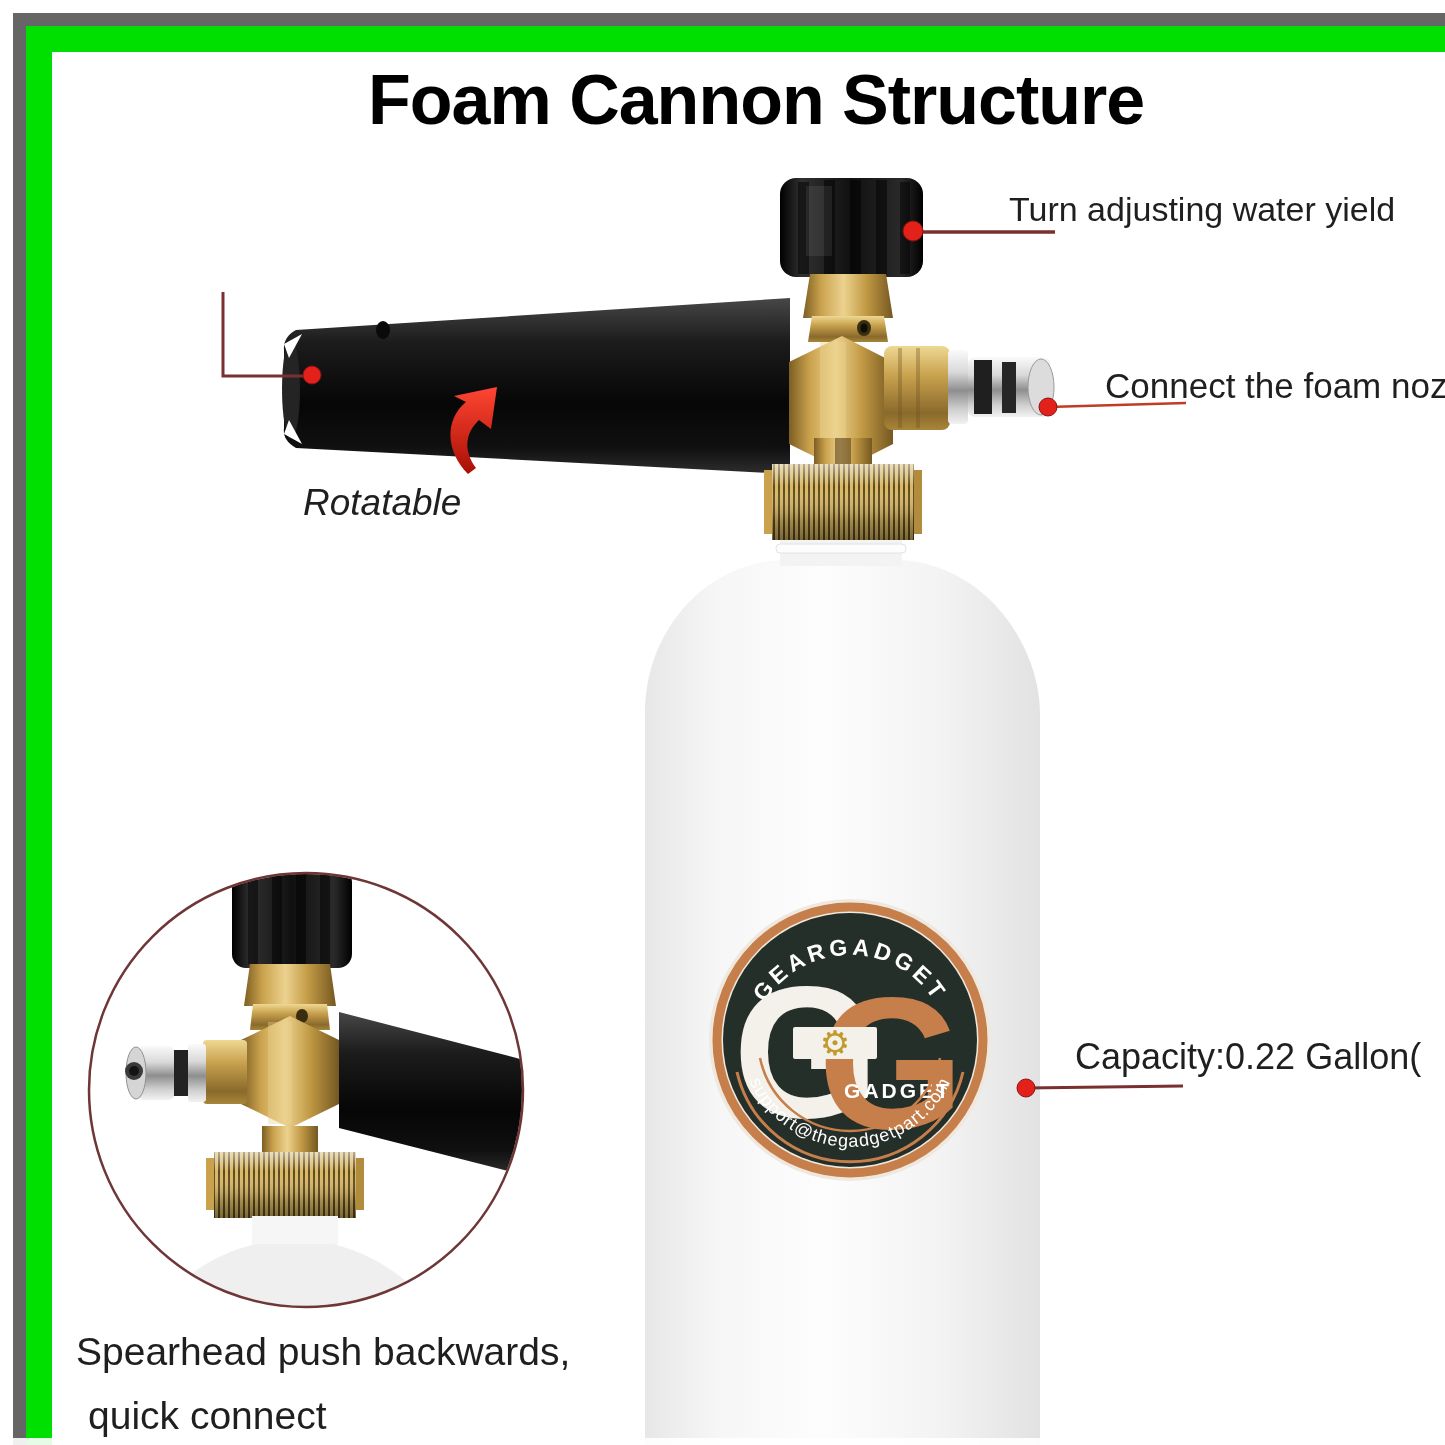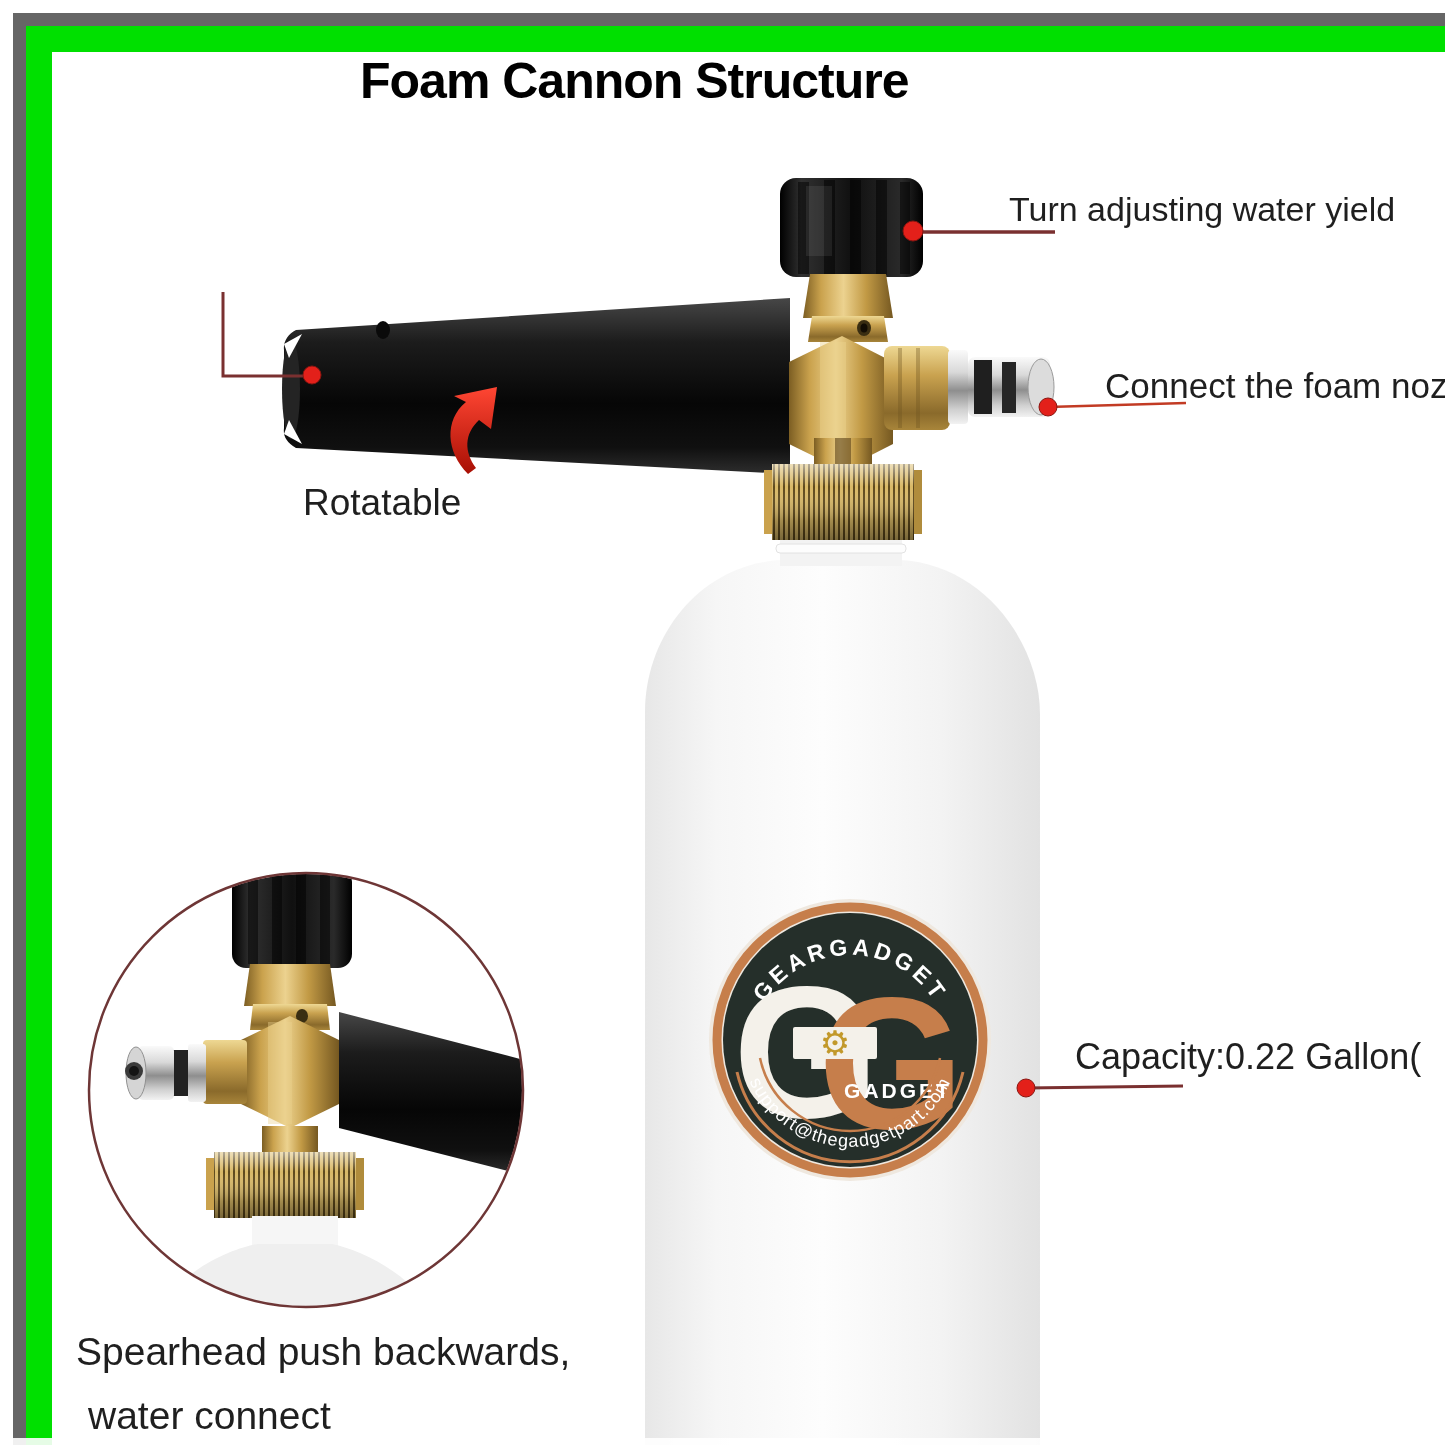--- a/index.html
+++ b/index.html
@@ -3,27 +3,27 @@
 <meta charset="utf-8">
 <style>
   html,body{margin:0;padding:0;background:#fff;}
   .page{position:relative;width:1445px;height:1445px;background:#fff;overflow:hidden;
         font-family:"Liberation Sans","DejaVu Sans",sans-serif;}
   .frame{position:absolute;}
   .frame.gray-top{left:13px;top:13px;right:0;height:13px;background:#666666;}
   .frame.gray-left{left:13px;top:13px;width:13px;bottom:0;background:#666666;}
   .frame.green-top{left:26px;top:26px;right:0;height:26px;background:#00e000;}
   .frame.green-left{left:26px;top:26px;width:26px;bottom:0;background:#00e000;}
-  .title{position:absolute;left:352px;top:44px;margin:8px;font-size:50px;font-weight:bold;
+  .title{position:absolute;left:352px;top:44px;margin:16px;font-size:70px;font-weight:bold;
          letter-spacing:-1px;color:#000;white-space:nowrap;}
   .label{position:absolute;color:#1f1f1f;white-space:nowrap;font-size:34px;}
   .lbl-spray{left:55px;top:214px;}
   .lbl-yield{left:1002px;top:190px;font-size:34px;margin-left:7px;}
   .lbl-connect{left:1105px;top:366px;font-size:35px;}
-  .lbl-rotatable{left:303px;top:482px;font-size:37px;}
+  .lbl-rotatable{left:303px;top:482px;font-size:37px;font-style:italic;}
   .lbl-capacity{left:1075px;top:1036px;font-size:36px;}
   .lbl-spear1{left:76px;top:1330px;font-size:39px;}
   .lbl-spear2{left:88px;top:1394px;font-size:39px;}
   svg.art{position:absolute;left:0;top:0;}
   .bottom-fade{position:absolute;left:0;right:0;bottom:0;height:7px;background:rgba(255,255,255,.9);}
 </style>
 </head>
 <body>
 
 <div class="page">
@@ -231,16 +231,16 @@
       <path d="M 468 474 C 446 452 444 420 466 402 L 454 396 L 497 387 L 491 429 L 479 420
                C 464 434 464 452 476 468 Z" fill="url(#redArrow)"></path>
     </g>
   </svg>
 
   <div class="label lbl-yield">Turn adjusting water yield</div>
   <div class="label lbl-connect">Connect the foam noz</div>
   <div class="label lbl-rotatable">Rotatable</div>
   <div class="label lbl-capacity">Capacity:0.22 Gallon(</div>
   <div class="label lbl-spear1">Spearhead push backwards,</div>
-  <div class="label lbl-spear2">water connect</div>
+  <div class="label lbl-spear2">quick connect</div>
 
   <div class="bottom-fade"></div>
 </div>
 
 </body></html>

